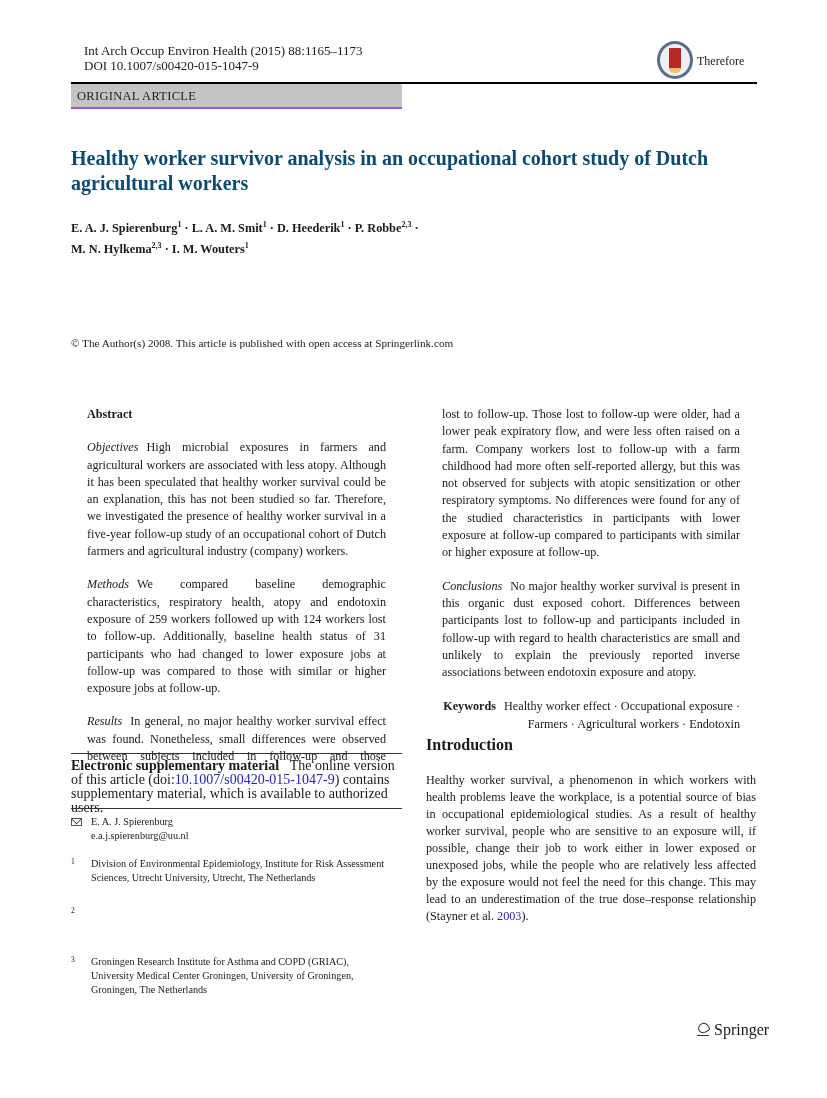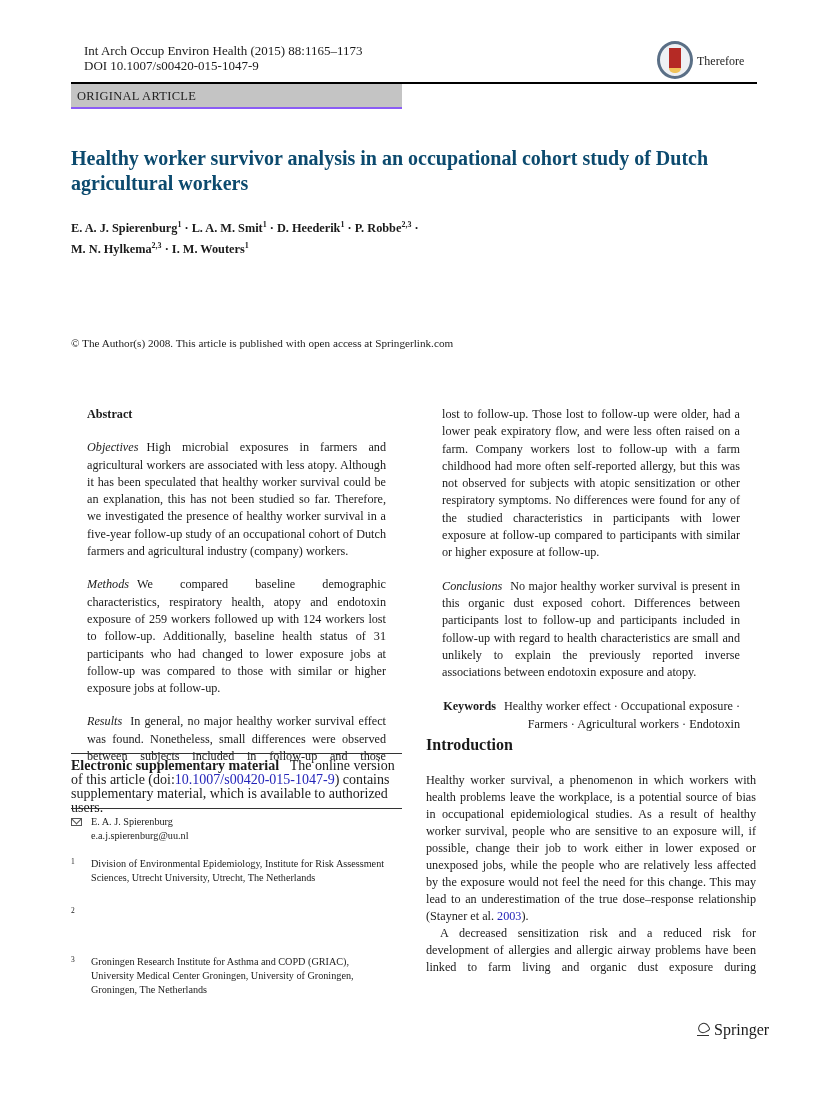--- a/index.html
+++ b/index.html
@@ -120,18 +120,17 @@
   <span class="num">2</span>
 </div>
 <div class="abs aff aff3">
   <span class="num">3</span>
   <span class="txt">Groningen Research Institute for Asthma and COPD (GRIAC), University Medical Center Groningen, University of Groningen, Groningen, The Netherlands</span>
 </div>
 
 <div class="abs intro-h">Introduction</div>
 <div class="abs intro">
   <p><span>Healthy worker survival, a phenomenon in which workers with health problems leave the workplace, is a potential source of bias in occupational epidemiological studies. As a result of healthy worker survival, people who are sensitive to an exposure will, if possible, change their job to work either in lower exposed or unexposed jobs, while the people who are relatively less affected by the exposure would not feel the need for this change. This may lead to an underestimation of the true dose–response relationship (Stayner et al. </span><span class="link">2003</span><span>).</span></p>
-  <p class="indent" style="text-align-last: justify;">A decreased sensitization risk and a reduced risk for development of allergies and allergic airway problems have been linked to farm living and organic dust exposure during</p>
 </div>
 
 <div class="abs springer">
   <span class="springer-icon"></span><span>Springer</span>
 </div>
 
 </body></html>

